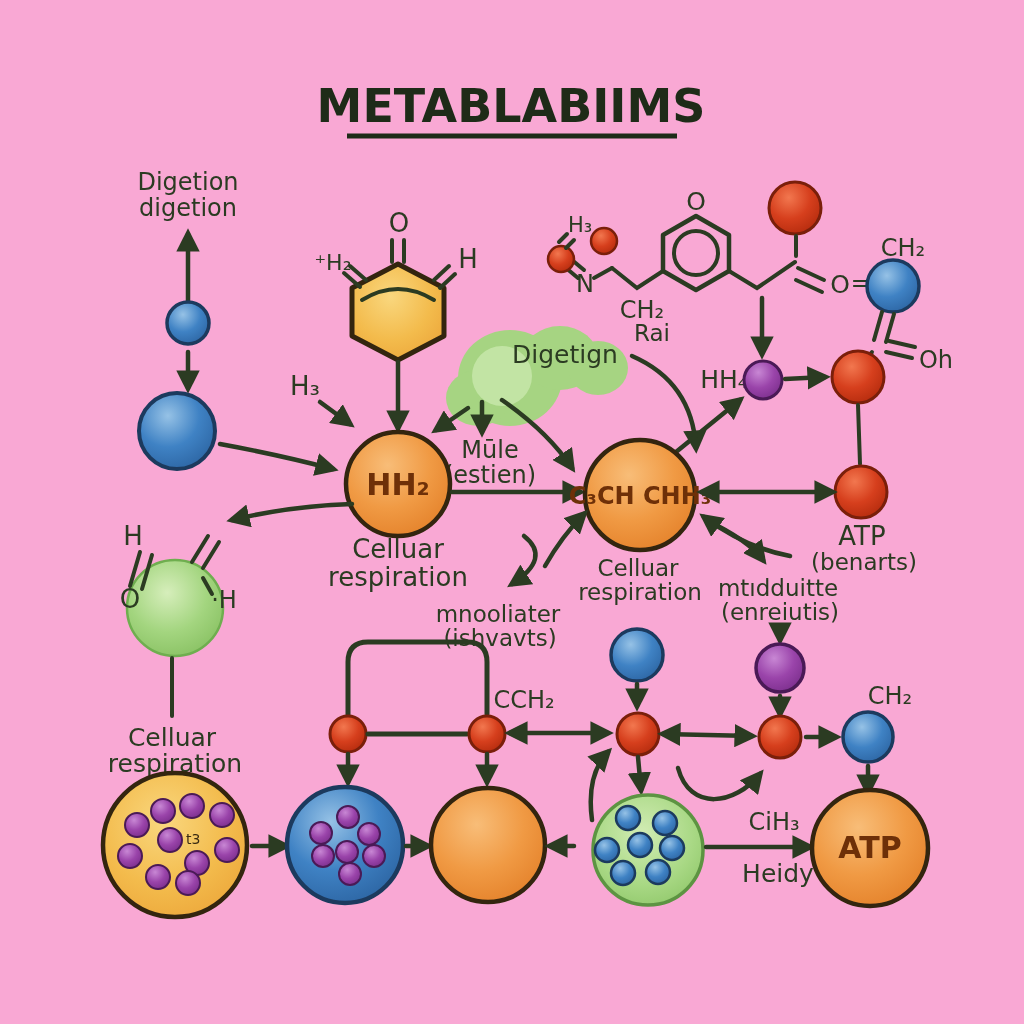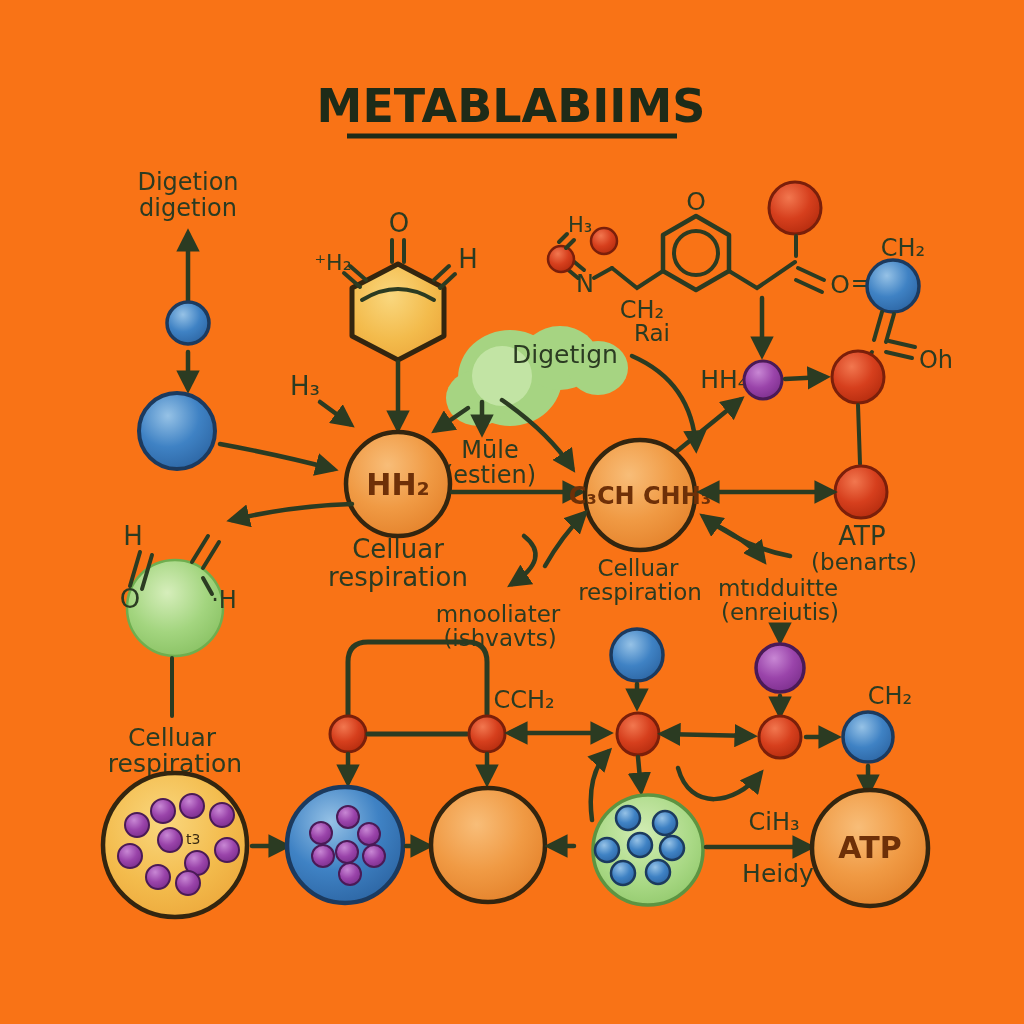--- a/index.html
+++ b/index.html
@@ -1,16 +1,16 @@
 <!DOCTYPE html>
 <html><head>
 <meta charset="utf-8">
 <style>
   html,body{margin:0;padding:0;}
-  .stage{position:relative;width:1024px;height:1024px;background:#f97316;overflow:hidden;}
+  .stage{position:relative;width:1024px;height:1024px;background:#f9a8d4;overflow:hidden;}
   svg{display:block;}
   text{font-family:"DejaVu Sans","Liberation Sans",sans-serif;}
   .lbl{fill:#2b3b22;}
   .title-text{fill:#1e2b18;font-weight:bold;letter-spacing:0px;}
   .formula{fill:#6e3008;font-weight:bold;}
   .arrow{stroke:#2b3b22;stroke-width:4.5;fill:none;stroke-linecap:round;}
   .bond{stroke:#2b3b22;stroke-width:4;fill:none;stroke-linecap:round;}
   .bracket{stroke:#2b3b22;stroke-width:5;fill:none;stroke-linecap:round;}
 </style>
 </head>

